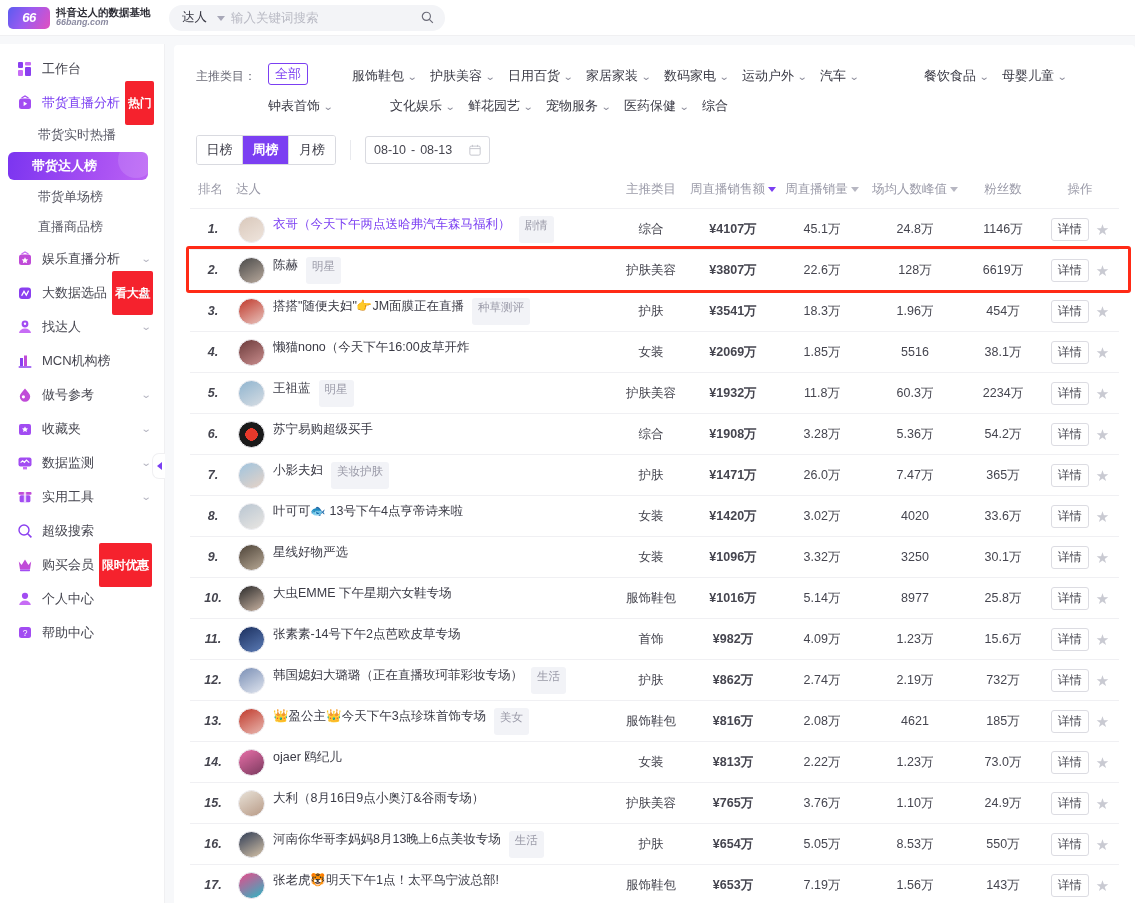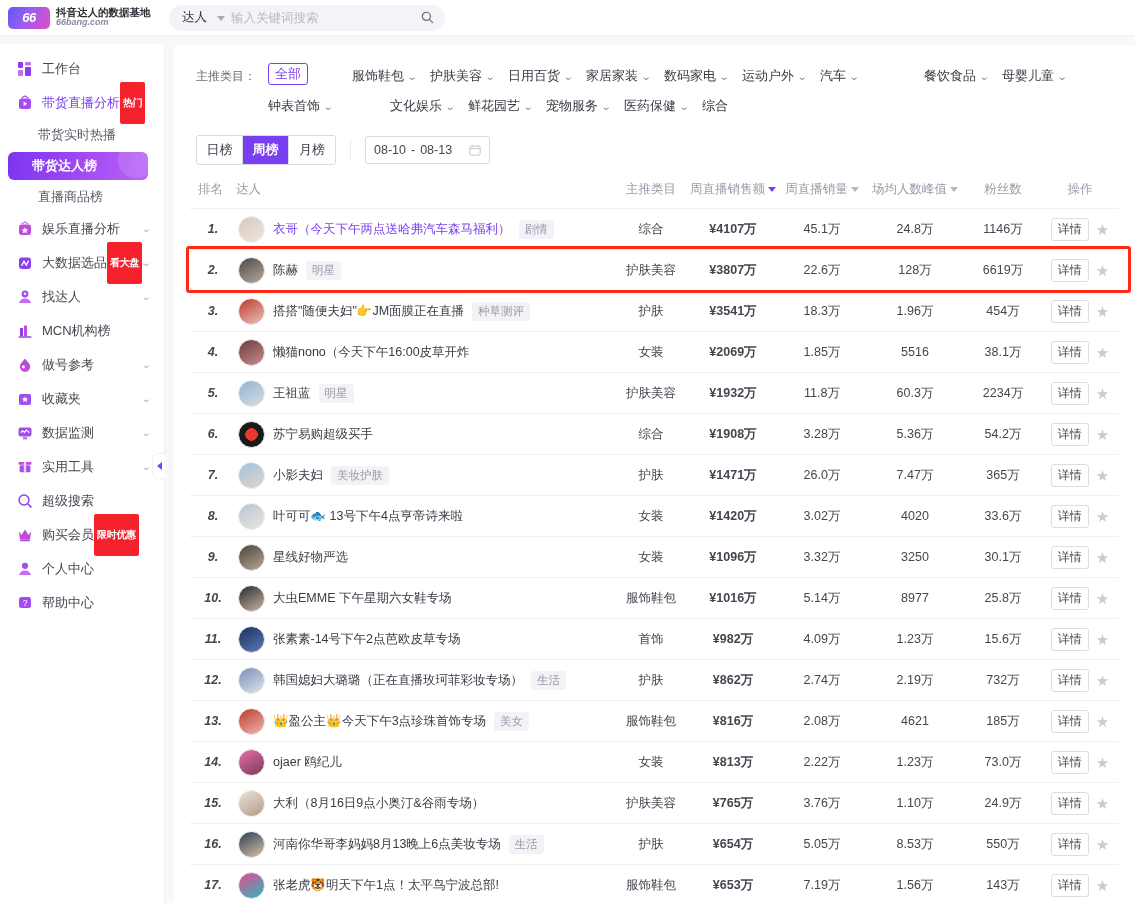--- a/index.html
+++ b/index.html
@@ -55,21 +55,21 @@
     font-size: 13px; color: #45454f; cursor: pointer; position: relative;
   }
   .nav-item .ico { width: 17px; height: 17px; margin-right: 9px; flex: none;
                    display: flex; align-items: center; justify-content: center; }
   .nav-item.accent { color: #7b3ff2; }
   .nav-item .arrow {
     position: absolute; right: 14px; font-size: 10px; color: #b4b4c0;
     transform: scaleX(1.35); top: 11px;
   }
   .badge-hot {
-    background: #f5222d; color: #fff; font-size: 10px;
+    margin-left: 5px; background: #f5222d; color: #fff; font-size: 12px;
     padding: 15px 3px; border-radius: 2px; line-height: 1.2; letter-spacing: -.3px;
     font-weight: bold; white-space: nowrap;
   }
   .badge-hot.wide { background: #f5222d; }
   .sub-item {
     display: flex; align-items: center; height: 30px; padding-left: 38px;
     font-size: 13px; color: #5a5a66; cursor: pointer;
   }
   .sub-item.active {
     margin: 2px 16px 2px 8px; height: 28px; border-radius: 6px; padding-left: 24px;
@@ -128,21 +128,21 @@
             border-left: 4px solid transparent; border-right: 4px solid transparent;
             border-top: 5px solid #b7b7c2; position: relative; top: -1px; }
   .sarrow.on { border-top-color: #7b3ff2; }
 
   table.rank td { border-top: 1px solid #f0f0f3; height: 41px; font-size: 12.5px;
                   color: #45454f; text-align: center; vertical-align: middle; }
   tr.row:first-child td { border-top: 1px solid #f0f0f3; }
   td.rank-n { width: 46px; font-size: 14.5px; font-style: italic; font-weight: bold;
               color: #2b2b33; text-align: center; }
   td.who { text-align: left; padding-left: 2px; }
-  .who-in { display: flex; align-items: center; gap: 8px; }
+  .who-in { display: flex; gap: 8px; }
   .av { width: 27px; height: 27px; border-radius: 50%; flex: none; background-size: cover;
         border: 1px solid #efeff3; }
   .nm { color: #3a3a45; font-size: 12.5px; white-space: nowrap; }
   .nm.purple { color: #7b3ff2; }
   .tag { background: #f2f3f7; color: #9a9aa8; font-size: 11.5px; border-radius: 3px;
          padding: 2px 6px; white-space: nowrap; }
   td.amount { font-weight: bold; color: #2b2b33; }
   td.ops { width: 78px; }
   .ops-in { display: flex; align-items: center; justify-content: center; gap: 7px; }
   .detail-btn { border: 1px solid #dcdce2; border-radius: 3px; padding: 2px 6px;
@@ -220,20 +220,23 @@
       </span>
       <span>带货直播分析</span>
       <span class="badge-hot">热门</span>
     </div>
 
     <div class="sub-item">
       <span>带货实时热播</span>
     </div>
     <div class="sub-item active">
       <span>带货达人榜</span>
+    </div>
+    <div class="sub-item">
+      <span>带货单场榜</span>
     </div>
     <div class="sub-item">
       <span>直播商品榜</span>
     </div>
 
     <div class="nav-item">
       <span class="ico">
         <svg viewBox="0 0 16 16" width="16" height="16">
           <path d="M4.5 3 L8 1 L11.5 3" stroke="#c76cf5" stroke-width="1.2" fill="none"></path>
           <rect x="2" y="3.5" width="12" height="10.5" rx="2.5" fill="#c04bd8"></rect>

